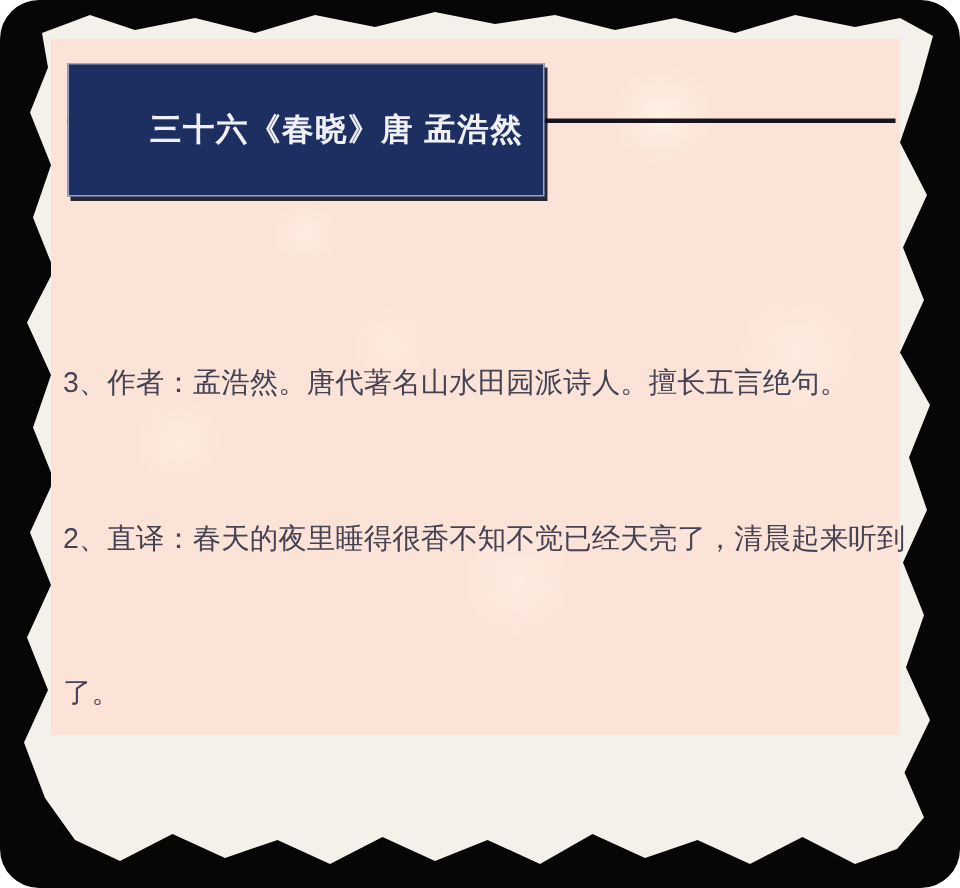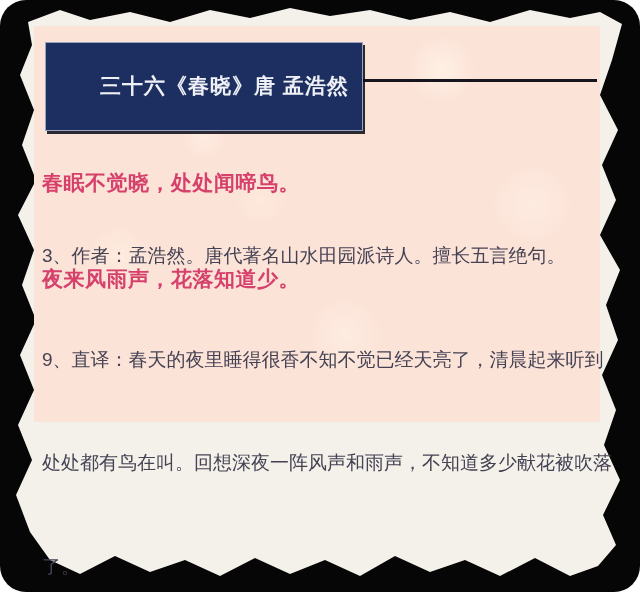--- a/index.html
+++ b/index.html
@@ -26,21 +26,21 @@
       612px 60px,600px 95px,618px 130px,602px 165px,616px 200px,600px 235px,620px 270px,606px 305px,
       618px 340px,602px 375px,616px 410px,604px 445px,620px 480px,603px 515px,616px 545px,598px 566px,
       570px 576px,535px 558px,500px 576px,465px 560px,430px 572px,395px 556px,360px 576px,325px 560px,
       290px 574px,255px 558px,220px 576px,185px 560px,150px 572px,115px 556px,80px 574px,50px 560px,
       30px 532px,16px 495px,32px 460px,18px 425px,34px 390px,20px 355px,36px 320px,22px 285px,
       34px 250px,18px 215px,36px 180px,22px 145px,34px 110px,20px 75px,32px 45px
     );
   }
   
   .content{
-    position:absolute;left:34px;top:26px;width:566px;height:396px;
+    position:absolute;left:34px;top:26px;width:566px;height:464px;
     background-color:#fce3d8;
     background-image:
       radial-gradient(circle 45px at 72% 11%, rgba(255,243,230,.85), rgba(255,243,230,0) 75%),
       radial-gradient(circle 30px at 30% 28%, rgba(255,240,228,.7), rgba(255,240,228,0) 75%),
       radial-gradient(circle 55px at 88% 45%, rgba(255,241,229,.6), rgba(255,241,229,0) 75%),
       radial-gradient(circle 40px at 15% 58%, rgba(255,240,226,.65), rgba(255,240,226,0) 75%),
       radial-gradient(circle 50px at 55% 78%, rgba(255,242,230,.6), rgba(255,242,230,0) 75%),
       radial-gradient(circle 35px at 40% 44%, rgba(255,238,224,.55), rgba(255,238,224,0) 75%);
   }
   .title-underline{
@@ -72,28 +72,23 @@
 <body>
 
 <div class="stage">
   <div class="frame"></div>
   <div class="paper"></div>
   <div class="content">
     <div class="title-underline"></div>
     <div class="title-box">
       <span>三十六《春晓》唐 孟浩然</span>
     </div>
-    <div class="poem">
-      <div>春眠不觉晓，处处闻啼鸟。</div>
-      <div>夜来风雨声，花落知道少。</div>
-    </div>
     <div class="notes">
       <div>3、作者：孟浩然。唐代著名山水田园派诗人。擅长五言绝句。</div>
-      <div>9、直译：春天的夜里睡得很香不知不觉已经天亮了，清晨起来听到</div>
-      <div>处处都有鸟在叫。回想深夜一阵风声和雨声，不知道多少献花被吹落</div>
+      <div>2、直译：春天的夜里睡得很香不知不觉已经天亮了，清晨起来听到</div>
       <div>了。</div>
       
       
       
       
       
       
       
     </div>
   </div>

